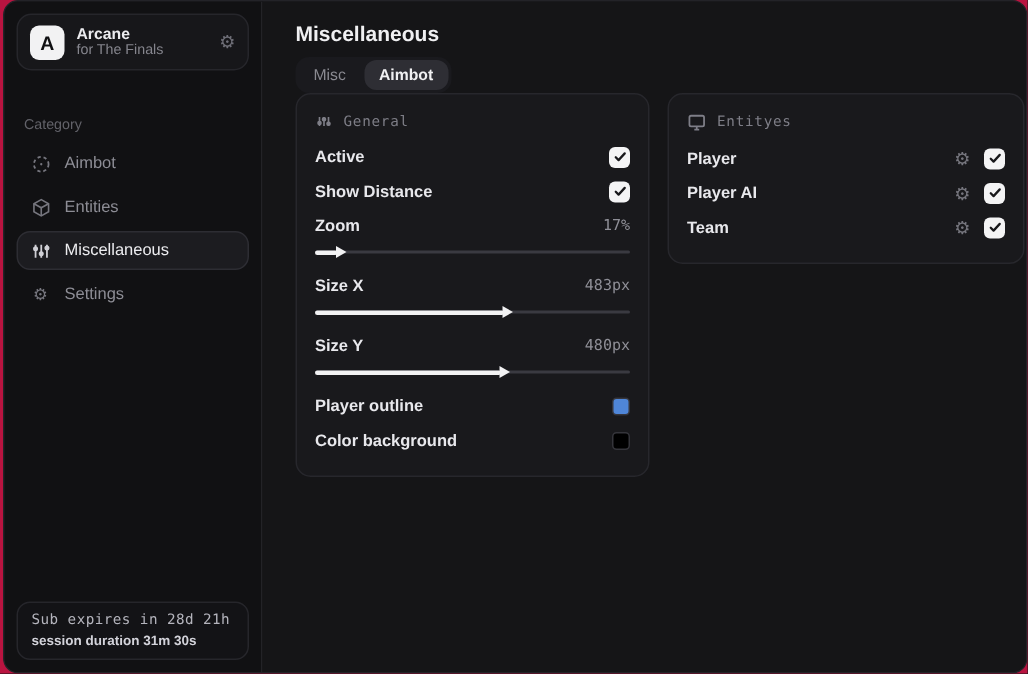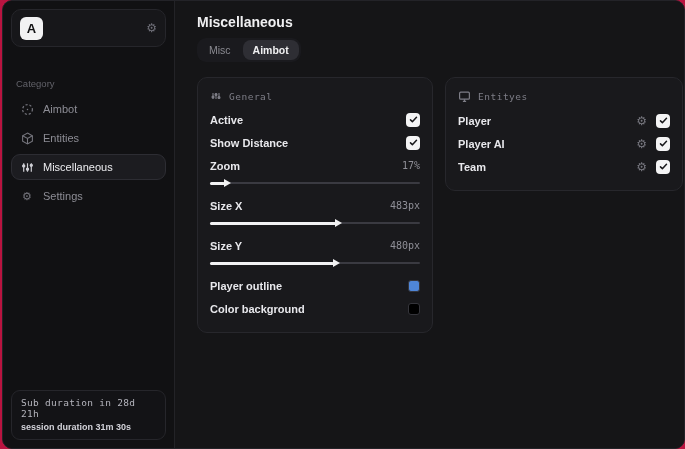--- a/index.html
+++ b/index.html
@@ -66,21 +66,21 @@
   .tabs {
     display:inline-flex; align-items:center; gap:2px;
     background:#1a1a1e; border-radius:9px; padding:2px;
     margin-top:8px;
   }
   .tab {
     font-size:10.5px; color:#8a8a91;
     padding:4px 10px; border-radius:8px; cursor:pointer;
   }
   .tab.active { background:#2e2e34; color:#f0f0f2; font-weight:bold; }
-  .panels { display:flex; gap:12px; margin-top:15px; align-items:flex-start; }
+  .panels { display:flex; gap:12px; align-items:flex-start; }
   .panel {
     background:#19191c; border:1px solid #27272c; border-radius:10px;
     padding:10px 12px 12px 12px;
   }
   .panel-general { width:236px; }
   .panel-entities { width:238px; }
   .panel-header {
     display:flex; align-items:center; gap:7px;
     color:#7e7e87; margin:2px 0 6px 0;
   }
@@ -121,20 +121,24 @@
 </style>
 </head>
 <body>
 
 <div class="window">
 
   <div class="sidebar">
 
     <div class="app-card">
       <div class="logo">A</div>
+      <div class="app-text">
+        <span class="app-name">Arcane</span>
+        <span class="app-sub">for The Finals</span>
+      </div>
       <span class="app-gear">⚙</span>
     </div>
 
     <div class="cat-label">Category</div>
 
     <div class="nav">
       <div class="nav-item">
         <span class="nicon">
           <svg class="icon-svg" width="13" height="13" viewBox="0 0 24 24" fill="none" stroke="currentColor" stroke-width="2.2" stroke-dasharray="4 3.5">
             <circle cx="12" cy="12" r="9"></circle>
@@ -166,21 +170,21 @@
         </span>
         <span>Miscellaneous</span>
       </div>
       <div class="nav-item">
         <span class="nicon">⚙</span>
         <span>Settings</span>
       </div>
     </div>
 
     <div class="sub-card">
-      <div class="sub-line1">Sub duration in 28d 21h</div>
+      <div class="sub-line1">Sub expires in 28d 21h</div>
       <div class="sub-line2">session duration 31m 30s</div>
     </div>
   </div>
 
   <div class="main">
     <div class="page-title">Miscellaneous</div>
 
     <div class="tabs">
       <div class="tab">Misc</div>
       <div class="tab active">Aimbot</div>

